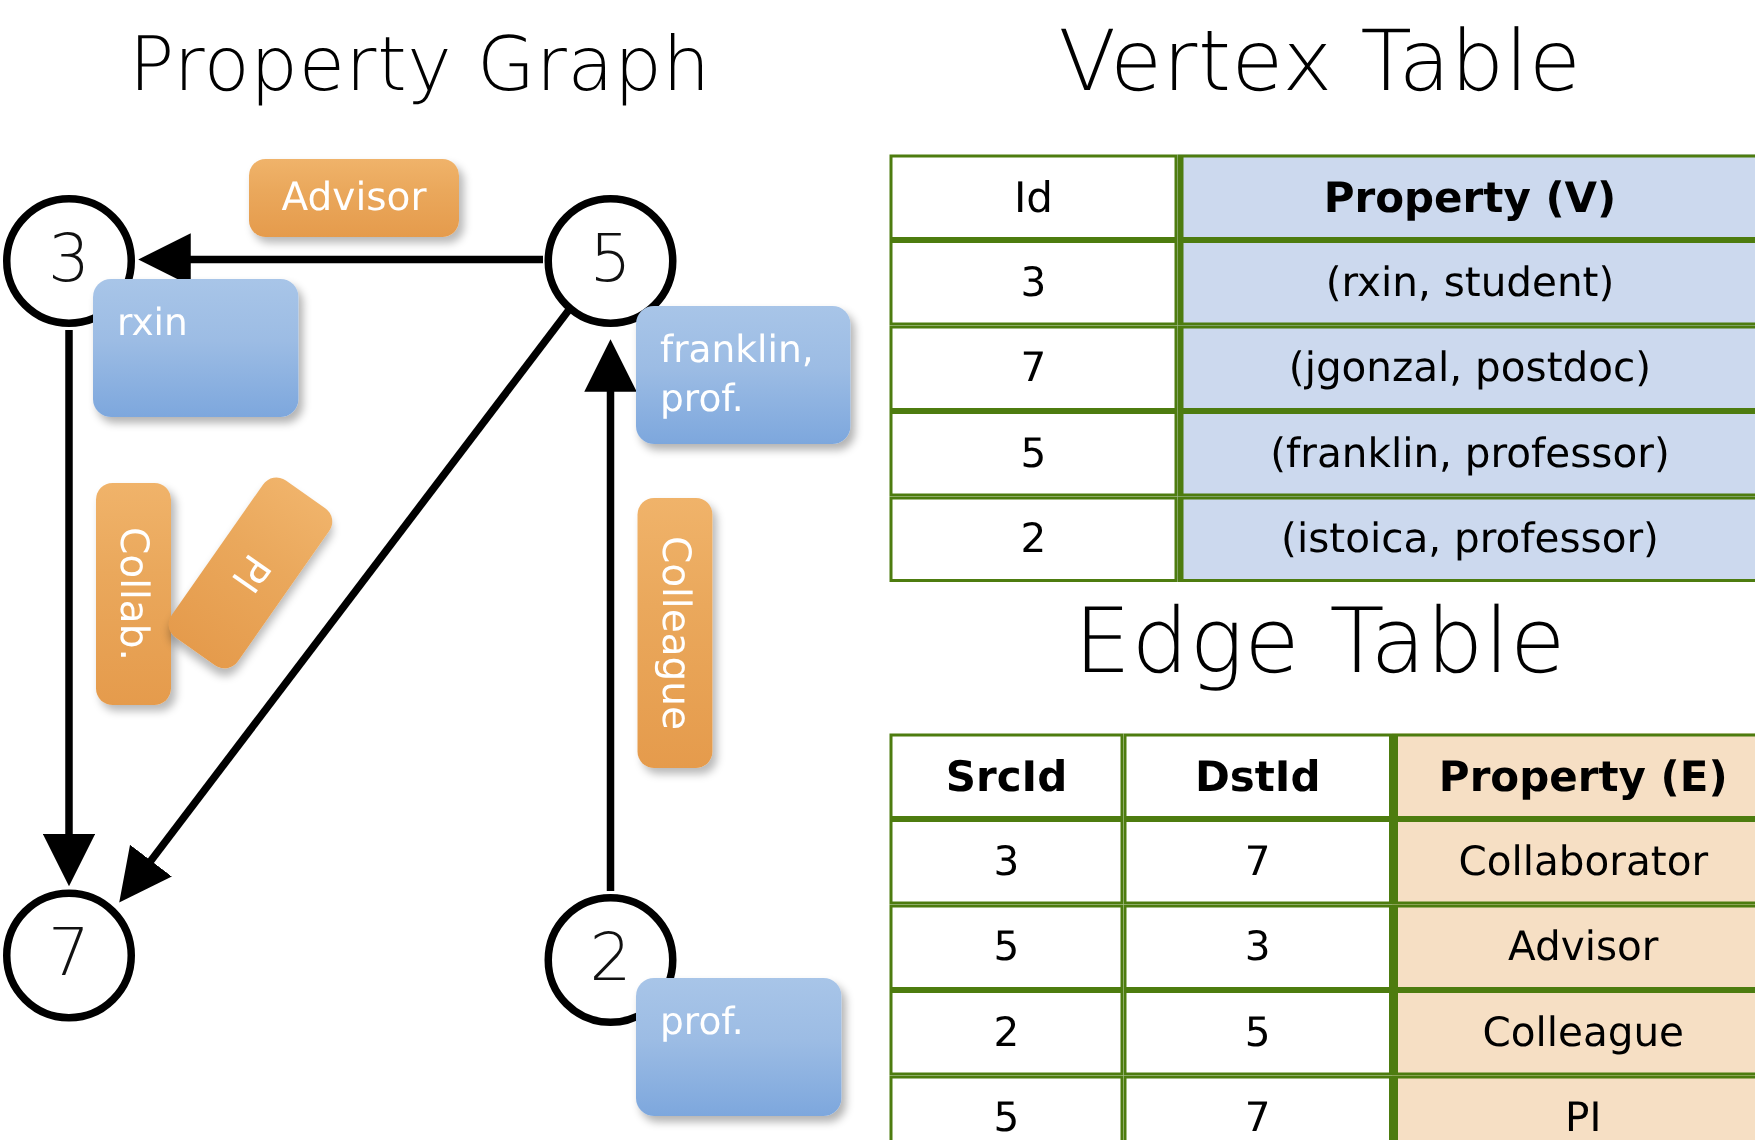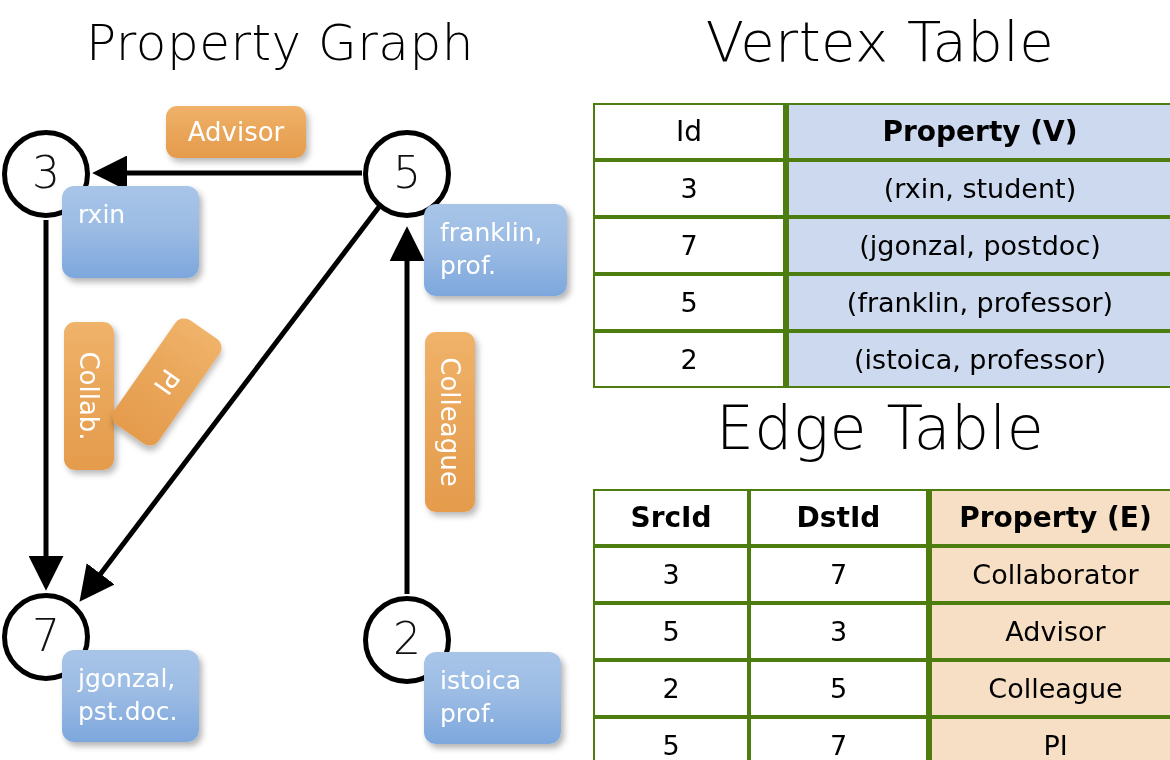--- a/index.html
+++ b/index.html
@@ -217,26 +217,21 @@
     <div class="node-label">2</div>
   </div>
 
   <div class="vprop" id="vprop-rxin">
     <div>rxin</div>
   </div>
   <div class="vprop" id="vprop-franklin">
     <div>franklin,</div>
     <div>prof.</div>
   </div>
-  <div class="vprop" id="vprop-jgonzal">
-    <div>jgonzal,</div>
-    <div>pst.doc.</div>
-  </div>
   <div class="vprop" id="vprop-istoica">
-    <div>istoica</div>
     <div>prof.</div>
   </div>
 
   <div class="eprop" id="eprop-advisor">
     <span class="htext">Advisor</span>
   </div>
   <div class="eprop" id="eprop-collab">
     <span class="vtext">Collab.</span>
   </div>
   <div class="eprop" id="eprop-pi">

